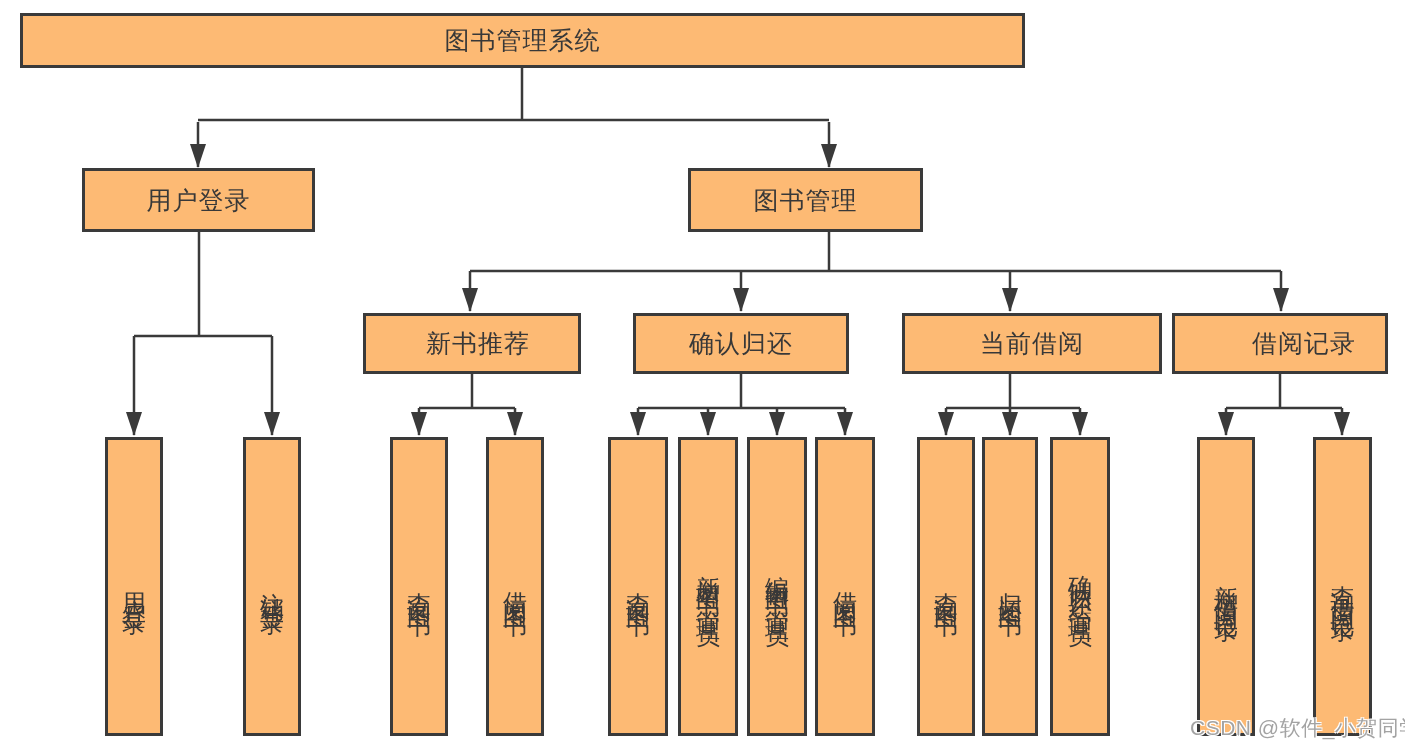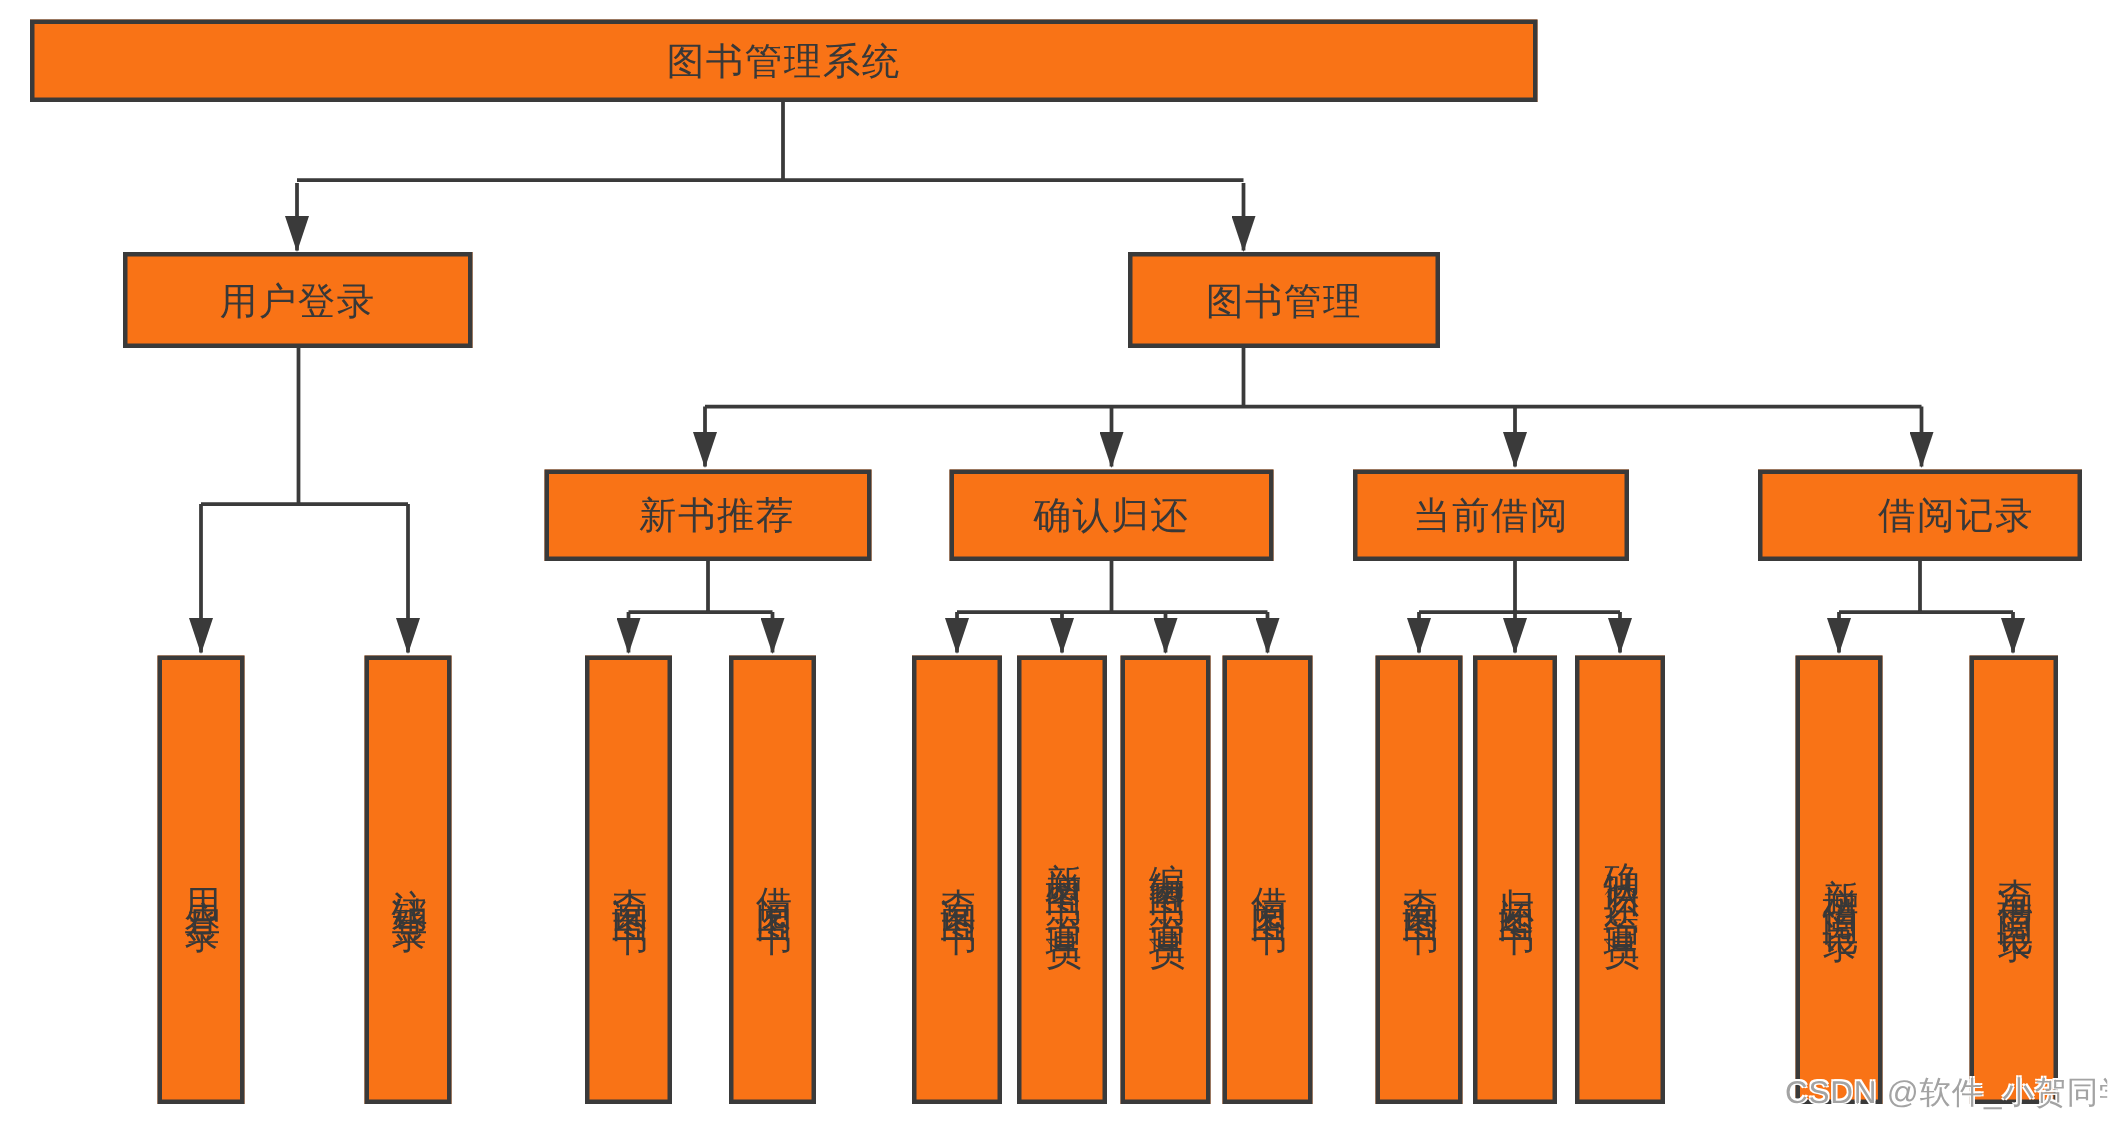--- a/index.html
+++ b/index.html
@@ -13,21 +13,21 @@
     position:relative;
     width:1405px;height:747px;
     background:var(--bg);
     overflow:hidden;
   }
   .connectors{position:absolute;left:0;top:0;width:1405px;height:747px;}
   .node{
     position:absolute;
     box-sizing:border-box;
     border:3px solid var(--line);
-    background:#f97316;
+    background:#fdba74;
     color:var(--text);
   }
   .hbox{
     display:flex;align-items:center;justify-content:center;
     font-size:25px;
     letter-spacing:1px;
     white-space:nowrap;
   }
   .leaf{top:437px;height:299px;}
   .vtext{
@@ -91,25 +91,25 @@
       <line x1="1010" y1="408" x2="1010" y2="435" marker-end="url(#arrow)"></line>
       <line x1="1080" y1="408" x2="1080" y2="435" marker-end="url(#arrow)"></line>
       <line x1="1226" y1="408" x2="1226" y2="435" marker-end="url(#arrow)"></line>
       <line x1="1342" y1="408" x2="1342" y2="435" marker-end="url(#arrow)"></line>
     </g>
   </svg>
 
   <div class="node hbox" style="left:20px;top:13px;width:1005px;height:55px;">图书管理系统</div>
 
   <div class="node hbox" style="left:82px;top:168px;width:233px;height:64px;">用户登录</div>
-  <div class="node hbox" style="left:752px;top:168px;width:208px;height:64px;">图书管理</div>
+  <div class="node hbox" style="left:688px;top:168px;width:235px;height:64px;">图书管理</div>
 
   <div class="node hbox" style="left:363px;top:313px;width:218px;height:61px;padding-left:12px;">新书推荐</div>
   <div class="node hbox" style="left:633px;top:313px;width:216px;height:61px;">确认归还</div>
-  <div class="node hbox" style="left:902px;top:313px;width:184px;height:61px;text-align:center;">当前借阅</div>
+  <div class="node hbox" style="left:902px;top:313px;width:260px;height:61px;text-align:center;">当前借阅</div>
   <div class="node hbox" style="left:1172px;top:313px;width:216px;height:61px;padding-left:48px;">借阅记录</div>
 
   <div class="node leaf" style="left:105px;width:58px;">
     <span class="vtext">用户登录</span>
   </div>
   <div class="node leaf" style="left:243px;width:58px;">
     <span class="vtext">注销登录</span>
   </div>
 
   <div class="node leaf" style="left:390px;width:58px;">

